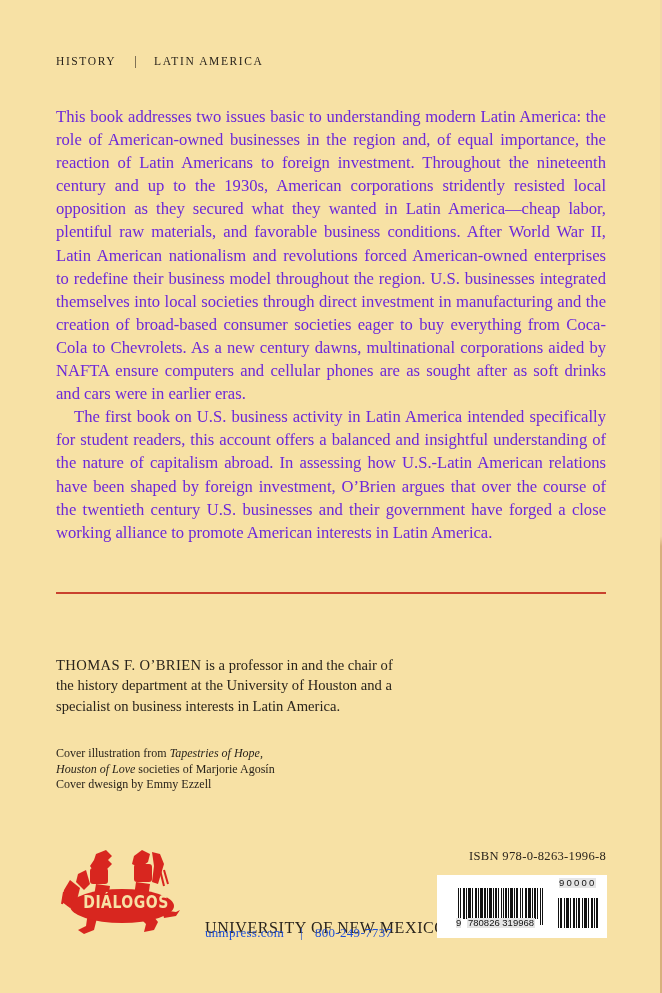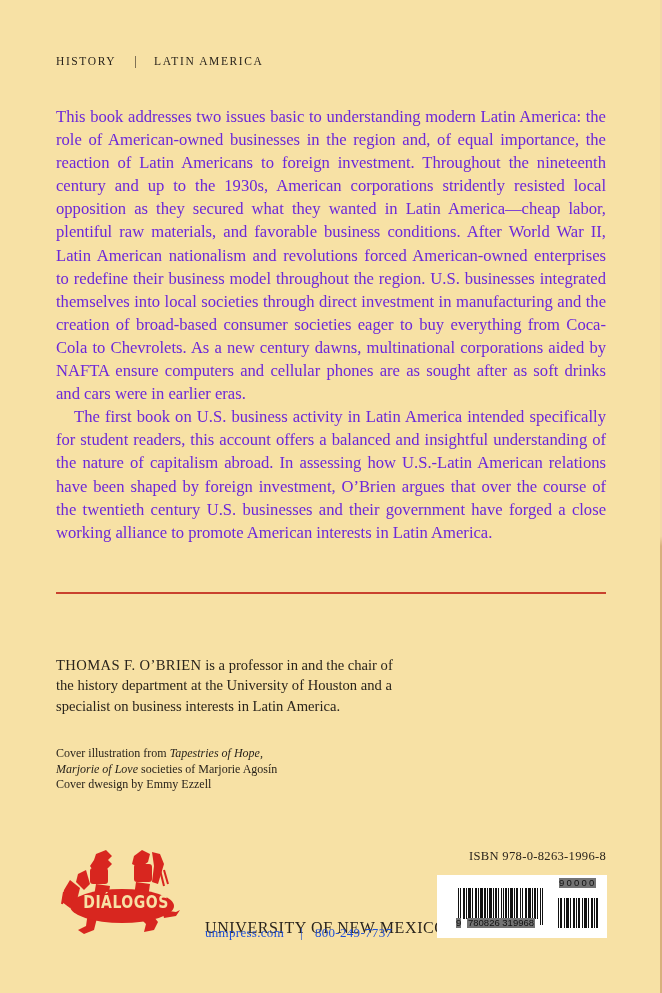--- a/index.html
+++ b/index.html
@@ -149,21 +149,21 @@
     .barcode-box svg {
       position: absolute;
       left: 0;
       top: 0;
     }
     .bc-digits {
       position: absolute;
       font-family: "Liberation Sans", "DejaVu Sans", sans-serif;
       font-size: 9.5px;
       color: #111;
-      background: #737373;
+      background: #e5e5e5;
       line-height: 10px;
       white-space: nowrap;
     }
     .bc-first { left: 19px; top: 43px; }
     .bc-main { left: 30px; top: 43px; padding: 0 1px; }
     .bc-addon { left: 122px; top: 3px; letter-spacing: 2.2px; }
   </style>
 </head>
 <body>
 
@@ -179,21 +179,21 @@
 </div>
 
 <div class="rule"></div>
 
 <div class="bio">
   <span class="name">THOMAS F. O’BRIEN</span><span> is a professor in and the chair of the history department at the University of Houston and a specialist on business interests in Latin America.</span>
 </div>
 
 <div class="credits">
   <div><span>Cover illustration from </span><em>Tapestries of Hope,</em></div>
-  <div><em>Marjorie of Love</em><span> societies of Marjorie Agosín</span></div>
+  <div><em>Houston of Love</em><span> societies of Marjorie Agosín</span></div>
   <div>Cover dwesign by Emmy Ezzell</div>
 </div>
 
 <div class="logo">
   <svg width="130" height="90" viewBox="0 0 130 90">
     <g fill="#d8261f">
 
       <path d="M40 6 l10 -4 l6 6 l-4 4 l4 4 l-6 6 l-6 -2 l-6 4 l-4 -6 l4 -6z"></path>
       <rect x="34" y="20" width="18" height="16" rx="3"></rect>
       <path d="M22 26 l8 -4 l4 14 l-6 6 l-8 -8z"></path>

